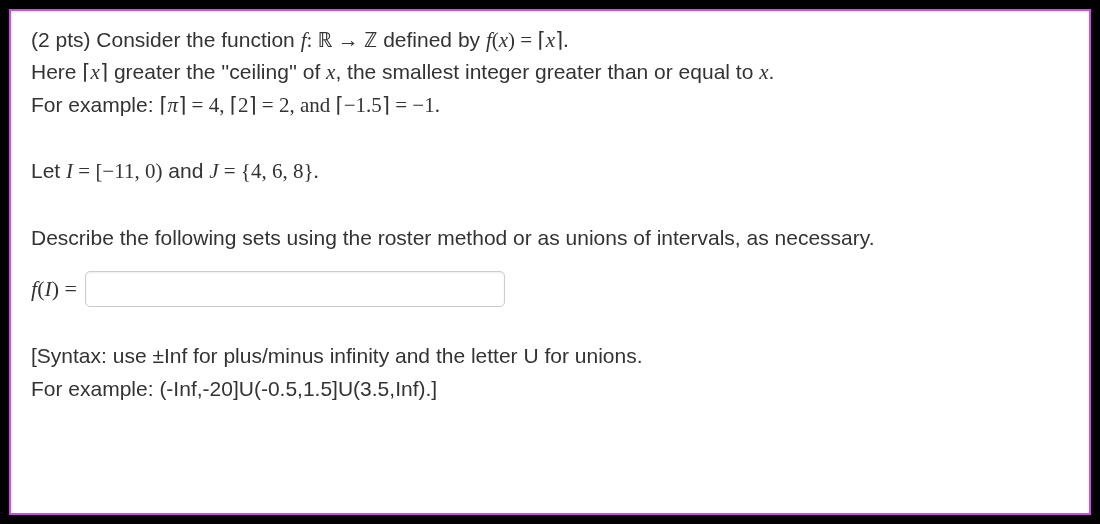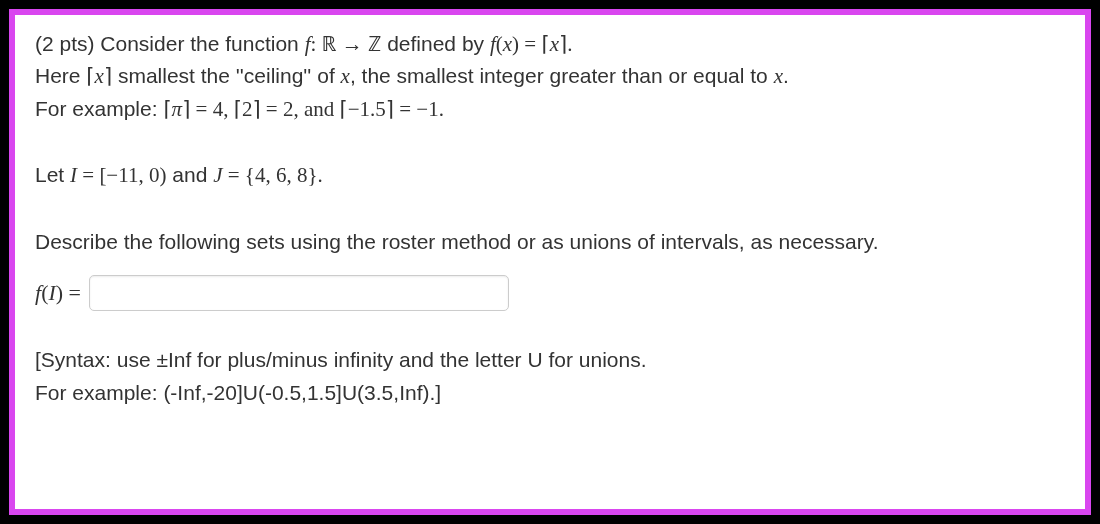--- a/index.html
+++ b/index.html
@@ -14,21 +14,21 @@
     .outer-container {
       width: 1100px;
       height: 524px;
       padding: 9px;
       background: #000;
     }
     .inner-container {
       width: 100%;
       height: 100%;
       background: #fff;
-      border: 6px solid #d946ef;
+      border: 2px solid #d946ef;
       padding: 14px 20px;
       font-size: 21px;
       color: #333;
       line-height: 1.45;
     }
     .math-italic {
       font-family: "Times New Roman", Times, serif;
       font-style: italic;
     }
     .math-upright {
@@ -78,21 +78,21 @@
 <body>
 
 <div class="outer-container">
   <div class="inner-container">
 
     <div class="para">
       <span>(2 pts) Consider the function </span><span class="math-italic">f</span><span class="math-upright">: </span><span class="math-upright">ℝ</span><span class="math-upright"> → </span><span class="math-upright">ℤ</span><span> defined by </span><span class="math-italic">f</span><span class="math-upright">(</span><span class="math-italic">x</span><span class="math-upright">) = </span><span class="math-upright ceil-l">⌈</span><span class="math-italic">x</span><span class="math-upright ceil-r">⌉</span><span class="math-upright">.</span>
     </div>
 
     <div class="para">
-      <span>Here </span><span class="math-upright ceil-l">⌈</span><span class="math-italic">x</span><span class="math-upright ceil-r">⌉</span><span> smallest the ''ceiling'' of </span><span class="math-italic">x</span><span>, the smallest integer greater than or equal to </span><span class="math-italic">x</span><span>.</span>
+      <span>Here </span><span class="math-upright ceil-l">⌈</span><span class="math-italic">x</span><span class="math-upright ceil-r">⌉</span><span> greater the ''ceiling'' of </span><span class="math-italic">x</span><span>, the smallest integer greater than or equal to </span><span class="math-italic">x</span><span>.</span>
     </div>
 
     <div class="para">
       <span>For example: </span><span class="math-upright ceil-l">⌈</span><span class="math-italic">π</span><span class="math-upright ceil-r">⌉</span><span class="math-upright"> = 4, </span><span class="math-upright ceil-l">⌈</span><span class="math-upright">2</span><span class="math-upright ceil-r">⌉</span><span class="math-upright"> = 2, and </span><span class="math-upright ceil-l">⌈</span><span class="math-upright">−1.5</span><span class="math-upright ceil-r">⌉</span><span class="math-upright"> = −1.</span>
     </div>
 
     <div class="para block-spacer">
       <span>Let </span><span class="math-italic">I</span><span class="math-upright"> = </span><span class="math-upright">[−11, 0)</span><span> and </span><span class="math-italic">J</span><span class="math-upright"> = </span><span class="math-upright">{4, 6, 8}</span><span class="math-upright">.</span>
     </div>
 

